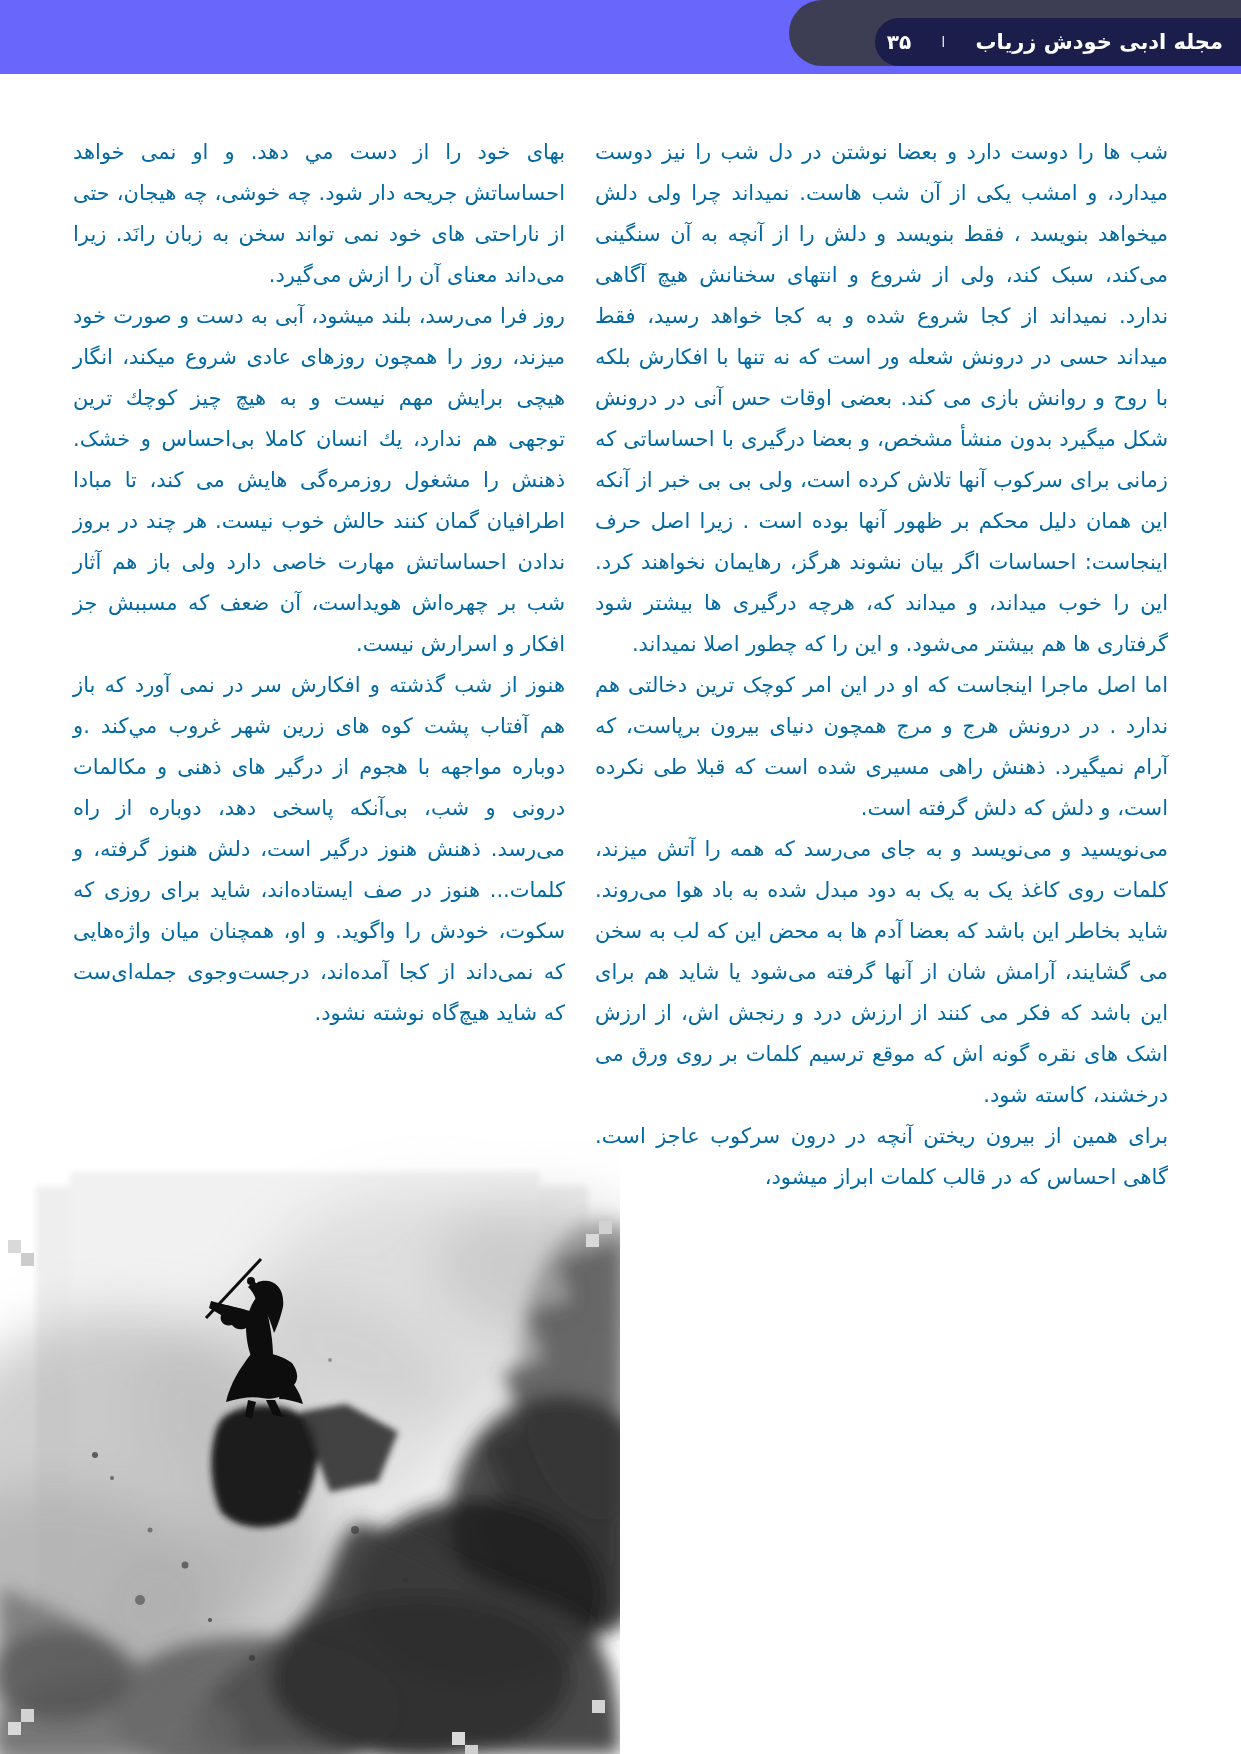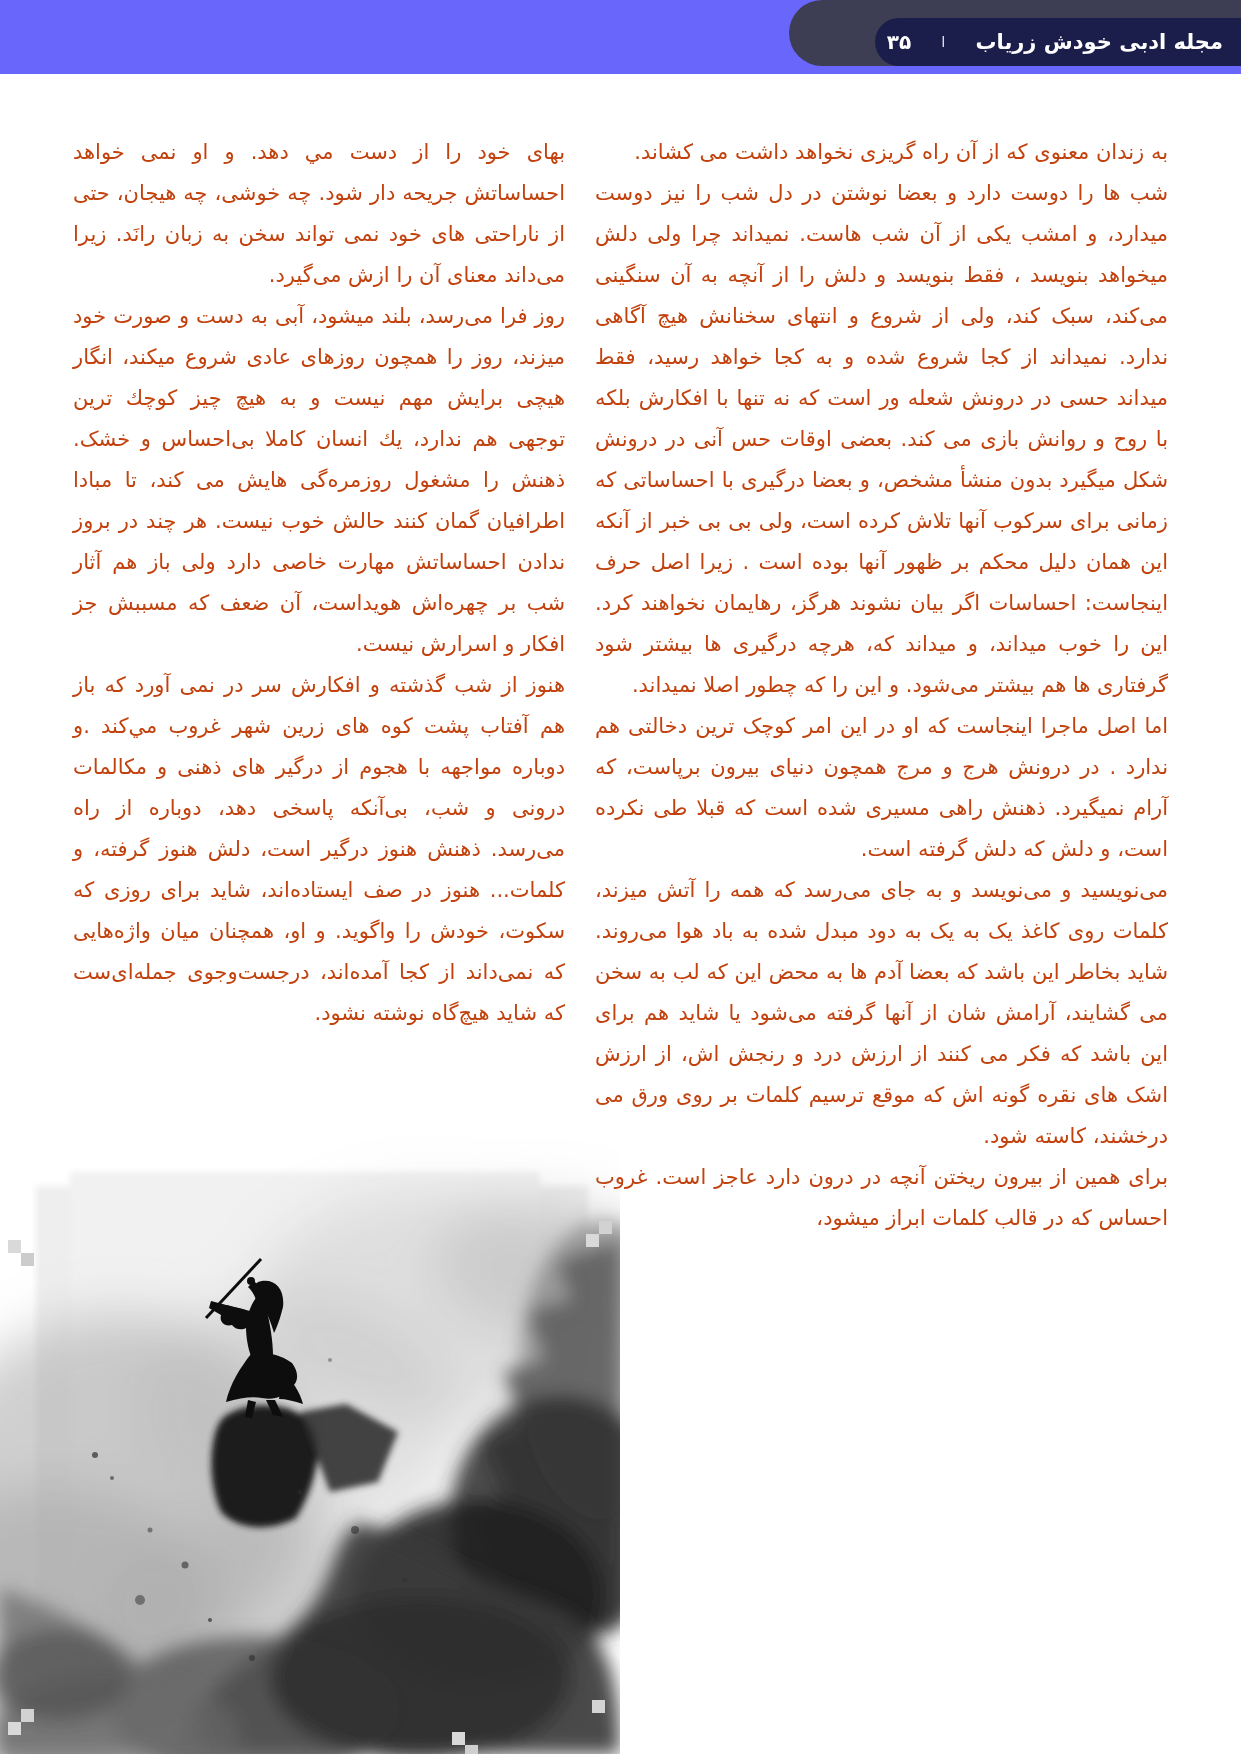--- a/index.html
+++ b/index.html
@@ -44,21 +44,21 @@
     padding:58px 73px 0 73px;
     direction:rtl;
     display:grid;
     grid-template-columns:573px 492px;
     column-gap:30px;
   }
   .col p{
     margin:0;
     font-size:21px;
     line-height:41px;
-    color:#c2410c;
+    color:#0369a1;
     text-align:justify;
   }
   
   .illustration{
     position:absolute;
     left:0;top:1060px;
     width:620px;height:694px;
     display:block;
   }
 </style>
@@ -72,25 +72,24 @@
       <div class="header-pill">
         <span class="mag-title">مجله ادبی خودش زریاب</span>
         <span class="hdr-sep">ا</span>
         <span class="page-num">۳۵</span>
       </div>
     </div>
   </div>
 
   <main class="content">
     <section class="col">
-      <p>به زندان معنوی که از آن  راه گریزی نخواهد داشت می کشاند.</p>
       <p>شب  ها را دوست دارد و بعضا نوشتن در دل شب را نیز دوست میدارد، و امشب یکی از آن شب هاست. نمیداند چرا  ولی دلش میخواهد بنویسد ، فقط بنویسد و دلش را از آنچه به آن سنگینی می‌کند، سبک کند، ولی از شروع و انتهای سخنانش هیچ آگاهی ندارد. نمیداند از کجا شروع  شده و به کجا خواهد رسید، فقط میداند حسی در درونش شعله ور است که نه تنها با افکارش بلکه با روح و روانش بازی می کند.  بعضی اوقات حس آنی در درونش شکل میگیرد  بدون منشأ مشخص، و بعضا درگیری با احساساتی که زمانی برای سرکوب آنها تلاش کرده است، ولی بی بی خبر از آنکه این همان دلیل محکم بر ظهور  آنها بوده است . زیرا  اصل حرف اینجاست: احساسات اگر بیان نشوند هرگز، رهایمان نخواهند کرد. این را خوب میداند، و میداند که، هرچه درگیری ها بیشتر شود گرفتاری ها هم  بیشتر می‌شود. و این را که چطور اصلا نمیداند.</p>
       <p>اما اصل ماجرا اینجاست که او در این امر کوچک ترین دخالتی هم ندارد . در درونش هرج و مرج  همچون دنیای بیرون برپاست، که آرام نمیگیرد. ذهنش راهی مسیری شده است که قبلا طی نکرده است، و دلش که دلش گرفته است.</p>
       <p>می‌نویسید و می‌نویسد و به جای می‌رسد که همه را آتش میزند، کلمات روی کاغذ یک به یک به دود مبدل شده به  باد هوا می‌روند. شاید بخاطر این باشد که بعضا آدم ها به محض  این که لب به سخن می گشایند، آرامش شان از آنها گرفته می‌شود یا شاید هم برای این باشد که فکر می کنند از ارزش درد و رنجش اش، از ارزش اشک های نقره گونه اش که موقع ترسیم کلمات بر روی ورق می درخشند، کاسته شود.</p>
-      <p>برای همین  از بیرون ریختن آنچه در درون دارد عاجز است. غروب احساس که در قالب کلمات ابراز میشود،</p>
+      <p>برای همین  از بیرون ریختن آنچه در درون سرکوب عاجز است. گاهی احساس که در قالب کلمات ابراز میشود،</p>
     </section>
     <section class="col">
       <p>بهای  خود را از دست مي دهد. و او  نمی خواهد احساساتش جریحه دار شود. چه خوشی، چه هیجان، حتی از ناراحتی های خود نمی تواند سخن به زبان رانَد. زیرا می‌داند معنای آن را ازش می‌گیرد.</p>
       <p>روز فرا می‌رسد، بلند میشود، آبی به دست و صورت خود میزند، روز را همچون روزهای عادی شروع میکند، انگار هیچی برایش مهم نیست و به هیچ چیز کوچك ترین توجهی هم ندارد، یك انسان کاملا بی‌احساس و خشک. ذهنش را مشغول روزمره‌گی هایش می کند، تا مبادا اطرافیان گمان کنند حالش خوب نیست. هر چند در بروز ندادن احساساتش مهارت خاصی دارد ولی باز هم آثار شب بر چهره‌اش هویداست، آن ضعف که مسببش جز افکار و  اسرارش  نیست.</p>
       <p>هنوز  از شب گذشته و افکارش سر در نمی آورد  که باز هم آفتاب پشت کوه های زرین شهر غروب مي‌کند .و دوباره مواجهه با هجوم از  درگیر های  ذهنی و مکالمات درونی و شب، بی‌آنکه پاسخی دهد، دوباره از  راه  می‌رسد.   ذهنش  هنوز درگیر  است،  دلش هنوز گرفته، و کلمات...   هنوز در صف  ایستاده‌اند، شاید برای روزی که سکوت، خودش را واگوید.  و  او، همچنان میان واژه‌هایی که نمی‌داند از کجا آمده‌اند، درجست‌وجوی  جمله‌ای‌ست  که  شاید  هیچ‌گاه نوشته نشود.</p>
     </section>
   </main>
 
   <svg class="illustration" viewBox="0 0 620 694" xmlns="http://www.w3.org/2000/svg" aria-hidden="true">
     <defs>

